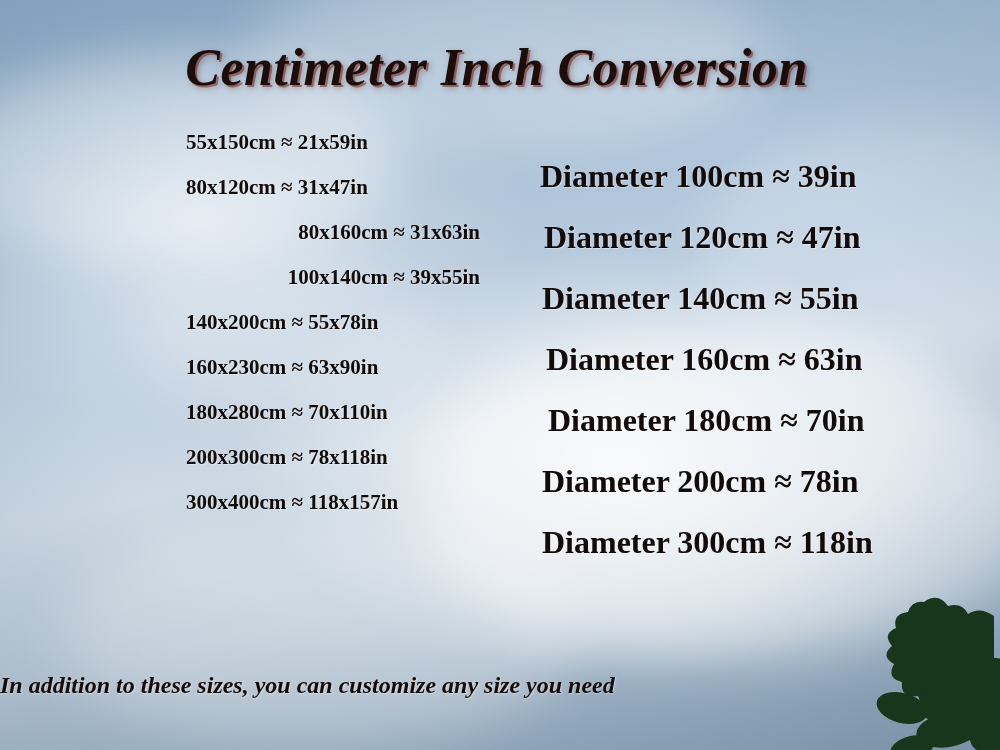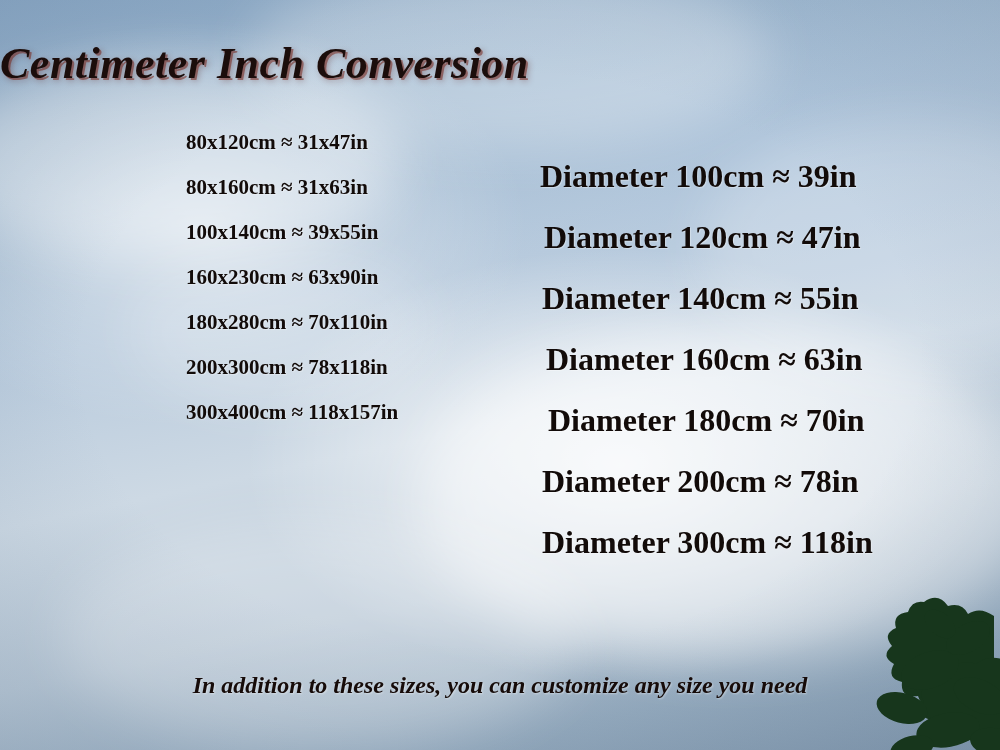--- a/index.html
+++ b/index.html
@@ -52,25 +52,25 @@
     width: 230px;
     height: 240px;
     pointer-events: none;
   }
 
   #title {
     position: absolute;
     top: 38px;
     left: 0;
     width: 808px;
-    text-align: left;
+    text-align: right;
     font-family: "Liberation Serif", serif;
     font-weight: bold;
     font-style: italic;
-    font-size: 44px;
+    font-size: 52px;
     letter-spacing: 0.5px;
     color: #1b0d0b;
     text-shadow: 2px 2px 0 rgba(120,40,30,0.55), 3px 3px 6px rgba(90,30,25,0.35);
   }
 
   .col {
     position: absolute;
     font-family: "Liberation Serif", serif;
     font-weight: bold;
     color: #120b09;
@@ -84,22 +84,22 @@
   }
   #col-left .row {
     height: 45px;
     line-height: 45px;
     white-space: nowrap;
     text-shadow: 1px 1px 1px rgba(255,255,255,0.35);
   }
   
   #col-left .row:nth-child(1) { padding-left: 36px; }
   #col-left .row:nth-child(2) { padding-left: 36px; }
-  #col-left .row:nth-child(3) { padding-left: 36px; }
-  #col-left .row:nth-child(4) { padding-left: 36px; }
+  #col-left .row:nth-child(3) { padding-left: 36px; text-align: right; }
+  #col-left .row:nth-child(4) { padding-left: 36px; text-align: right; }
   #col-left .row:nth-child(5) { padding-left: 36px; }
   #col-left .row:nth-child(6) { padding-left: 36px; }
   #col-left .row:nth-child(7) { padding-left: 36px; }
   #col-left .row:nth-child(8) { padding-left: 36px; }
   #col-left .row:nth-child(9) { padding-left: 36px; }
   #col-left .row:nth-child(10){ padding-left: 36px; }
 
   #col-right {
     left: 520px;
     top: 146px;
@@ -119,21 +119,21 @@
   #col-right .row:nth-child(5) { padding-left: 28px; }
   #col-right .row:nth-child(6) { padding-left: 22px; }
   #col-right .row:nth-child(7) { padding-left: 22px; }
   #col-right .row:nth-child(8) { padding-left: 20px; }
 
   #footnote {
     position: absolute;
     left: 0;
     top: 672px;
     width: 1000px;
-    text-align: center;
+    text-align: left;
     font-family: "Liberation Serif", serif;
     font-weight: bold;
     font-style: italic;
     font-size: 24px;
     color: #160b09;
     text-shadow: 1px 1px 2px rgba(255,255,255,0.40);
   }
 </style>
 </head>
 <body>
@@ -159,23 +159,25 @@
       <ellipse cx="188" cy="118" rx="24" ry="14" transform="rotate(-30 188 118)"></ellipse>
       <ellipse cx="214" cy="222" rx="24" ry="14" transform="rotate(8 214 222)"></ellipse>
       <ellipse cx="132" cy="228" rx="22" ry="12" transform="rotate(-14 132 228)"></ellipse>
       <ellipse cx="160" cy="104" rx="18" ry="11" transform="rotate(40 160 104)"></ellipse>
     </g>
   </svg>
 
   <div id="title">Centimeter Inch Conversion</div>
 
   <div class="col" id="col-left">
+    <div class="row">55x150cm ≈ 21x59in</div>
     <div class="row">80x120cm ≈ 31x47in</div>
     <div class="row">80x160cm ≈ 31x63in</div>
     <div class="row">100x140cm ≈ 39x55in</div>
+    <div class="row">140x200cm ≈ 55x78in</div>
     <div class="row">160x230cm ≈ 63x90in</div>
     <div class="row">180x280cm ≈ 70x110in</div>
     <div class="row">200x300cm ≈ 78x118in</div>
     <div class="row">300x400cm ≈ 118x157in</div>
   </div>
 
   <div class="col" id="col-right">
     <div class="row">Diameter 100cm ≈ 39in</div>
     <div class="row">Diameter 120cm ≈ 47in</div>
     <div class="row">Diameter 140cm ≈ 55in</div>

